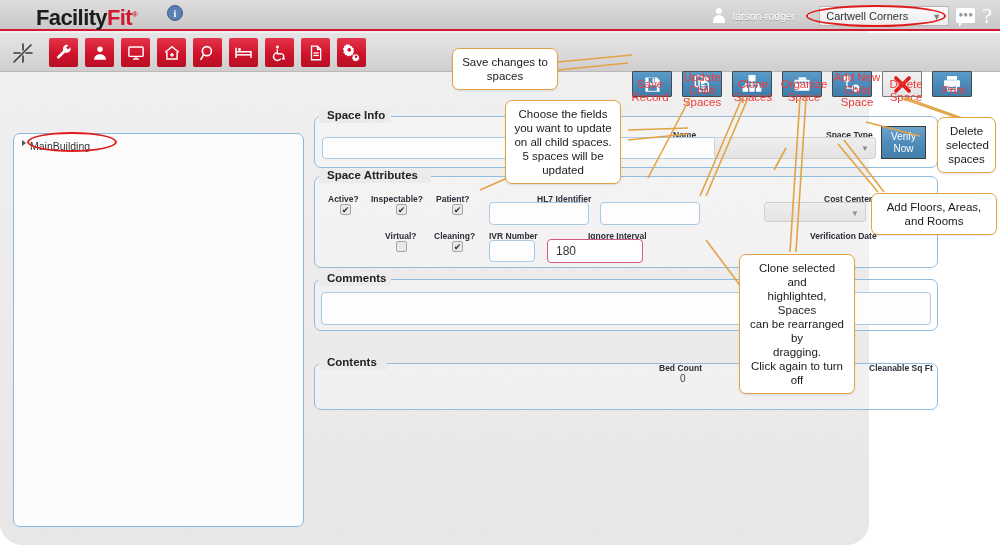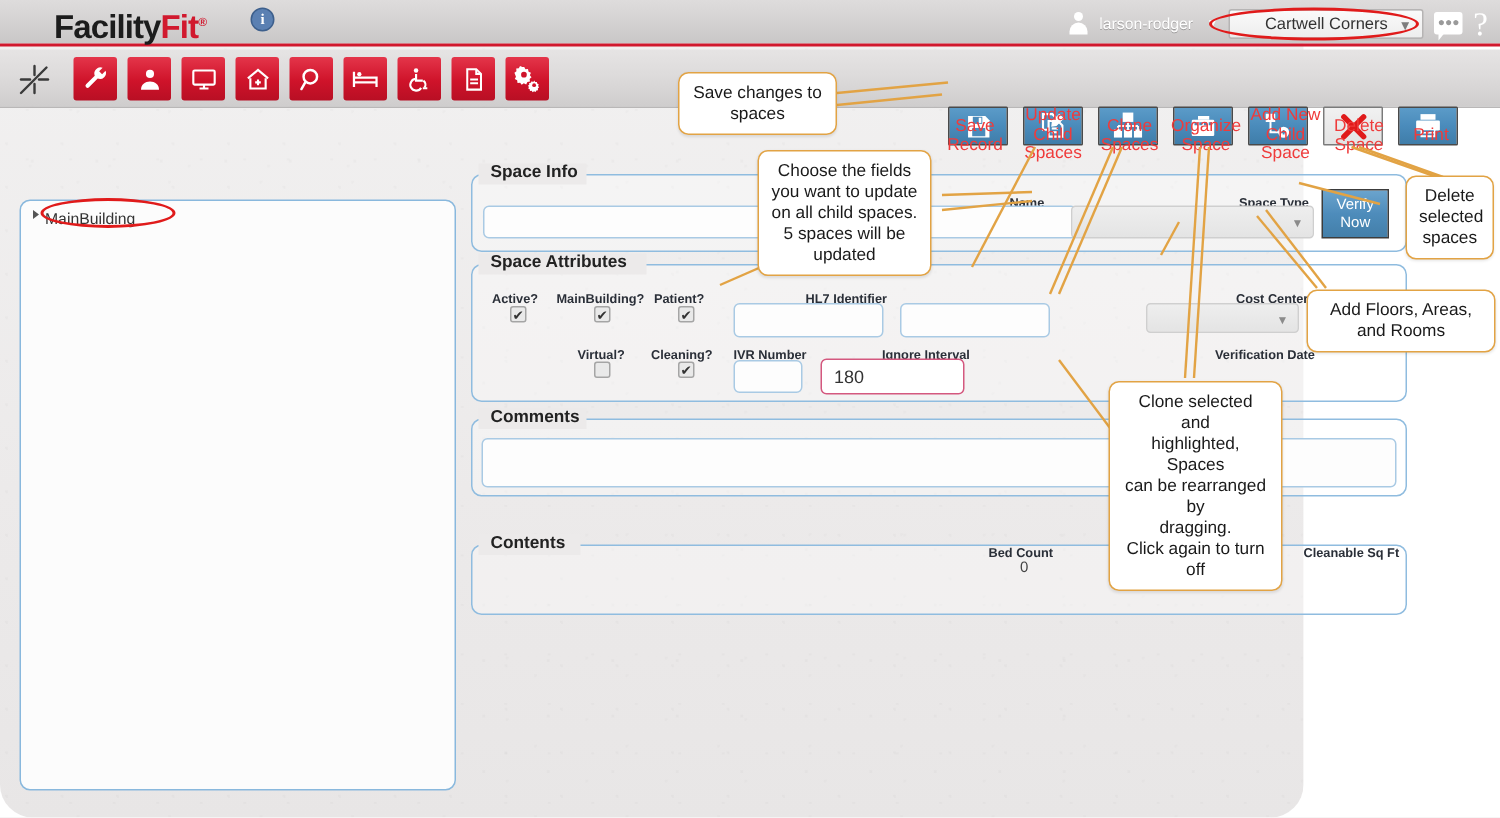--- a/index.html
+++ b/index.html
@@ -45,21 +45,21 @@
   }
   #user-zone { position:absolute; right:8px; top:0; height:31px; display:flex; align-items:center; gap:7px;}
   .user-av { width:14px; height:15px; position:relative; }
   .user-av::before{content:"";position:absolute;left:4px;top:0;width:6px;height:6px;border-radius:50%;background:#fff;}
   .user-av::after{content:"";position:absolute;left:1px;top:7px;width:12px;height:8px;border-radius:6px 6px 0 0;background:#fff;}
   #username { font-size:10.5px; color:#ffffff; text-shadow:0 1px 0 rgba(0,0,0,.25); }
   .caret-sm { font-size:8px; color:#fff; margin-left:2px;}
   #site-select {
     width:130px; height:20px; background:linear-gradient(180deg,#fafafa,#ededed);
     border:1px solid #b6b4b4; border-radius:2px; display:flex; align-items:center;
-    padding:0 6px; font-size:11px; color:#333; position:relative;justify-content:center;
+    padding:0 6px; font-size:11px; color:#333; position:relative;
   }
   #site-select .caret { position:absolute; right:7px; top:5px; color:#7d7d7d; font-size:9px;}
   #chat-icon {
     width:19px; height:15px; border-radius:2px; background:#fff; position:relative;
     font-size:8px; color:#9a9a9a; text-align:center; line-height:13px;
   }
   #chat-icon::after{content:"";position:absolute;left:3px;top:14px;border-left:4px solid #fff;border-bottom:5px solid transparent;}
   #help-icon { font-size:22px; color:#ffffff; line-height:22px; font-family:"Liberation Serif",serif;}
   
   #site-ellipse {
@@ -393,21 +393,21 @@
   </div>
 
   <div class="fs" style="left:314px; top:176px; width:624px; height:92px;">
     <div class="fs-legend-bg" style="left:4px; width:112px;"></div>
     <div class="fs-legend">Space Attributes</div>
   </div>
 
   <div class="fld-label" style="left:328px; top:194px;">Active?</div>
   <div class="chk" style="left:340px; top:204px;">✔</div>
 
-  <div class="fld-label" style="left:371px; top:194px;">MainBuilding?</div>
+  <div class="fld-label" style="left:371px; top:194px;">Inspectable?</div>
   <div class="chk" style="left:396px; top:204px;">✔</div>
 
   <div class="fld-label" style="left:436px; top:194px;">Patient?</div>
   <div class="chk" style="left:452px; top:204px;">✔</div>
 
   <div class="fld-label" style="left:385px; top:231px;">Virtual?</div>
   <div class="chk" style="left:396px; top:241px;"></div>
 
   <div class="fld-label" style="left:434px; top:231px;">Cleaning?</div>
   <div class="chk" style="left:452px; top:241px;">✔</div>

